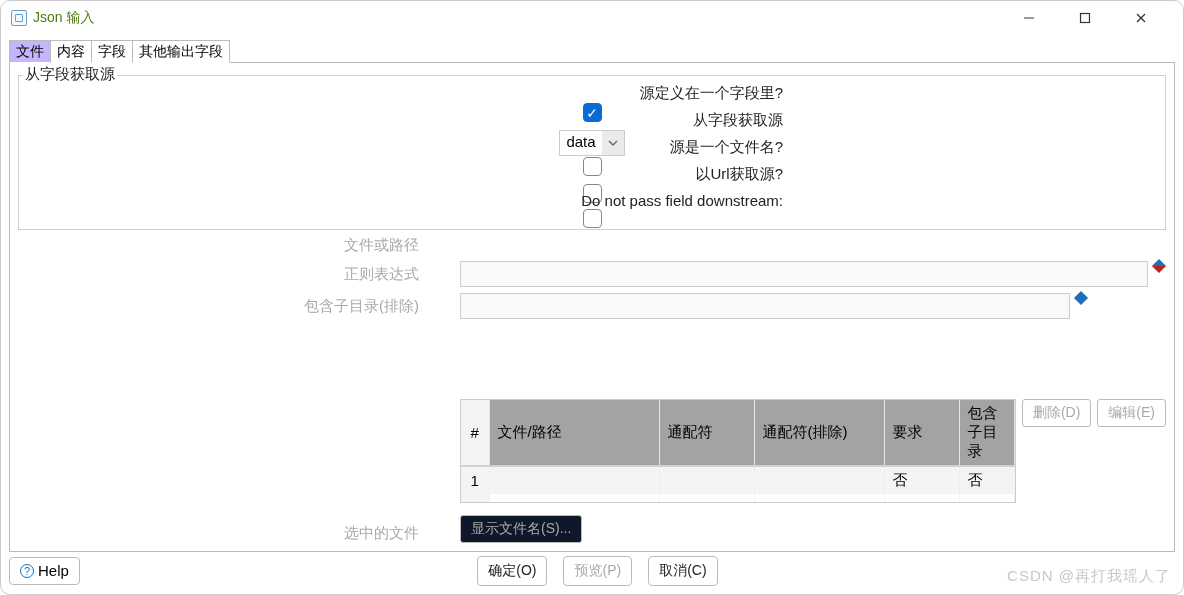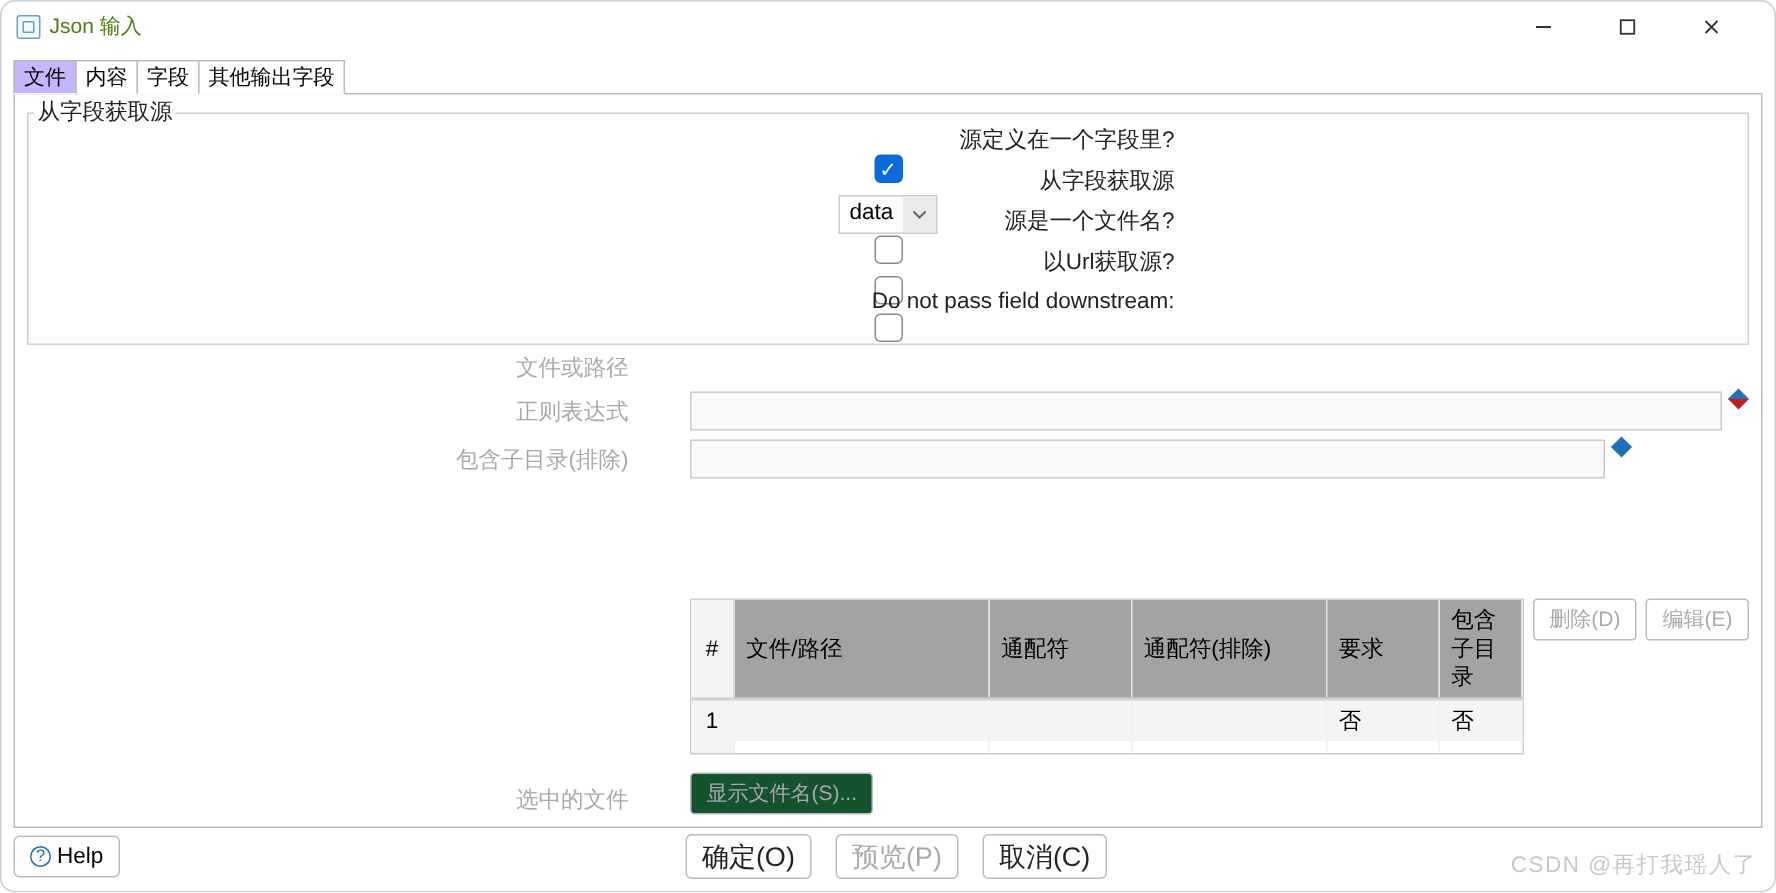--- a/index.html
+++ b/index.html
@@ -41,21 +41,21 @@
 
   .text-input { flex: 1; height: 26px; border: 1px solid #ccc; padding: 2px 6px; font-size: 15px; background: #fff; }
   .text-input.disabled { background: #f9f9f9; color: #aaa; }
   .combo { flex: 1; display: flex; border: 1px solid #ccc; height: 26px; justify-content: flex-end; }
   .combo .combo-text { flex: 1; padding: 2px 6px; font-size: 15px; }
   .combo .combo-btn { width: 22px; background: #eaeaea; display: flex; align-items: center; justify-content: center; }
 
   .diamond { width: 10px; height: 10px; transform: rotate(45deg); background: linear-gradient(135deg, #2070b8 50%, #c02020 50%); margin: 0 2px; }
   .diamond.blue { background: #2070b8; }
 
-  .btn { height: 30px; padding: 0 10px; border: 1px solid #bbb; background: #fff; border-radius: 4px; font-size: 18px; color: #222; display: inline-flex; align-items: center; justify-content: center; }
+  .btn { height: 30px; padding: 0 10px; border: 1px solid #bbb; background: #fff; border-radius: 4px; font-size: 14px; color: #222; display: inline-flex; align-items: center; justify-content: center; }
   .btn.disabled { color: #a9a9a9; }
   .btn.small { height: 28px; font-size: 14px; border-radius: 3px; }
 
   .section-row { display: flex; align-items: center; margin-top: 6px; gap: 37px; }
   .section-row > .form-label { width: 405px; }
   .section-row > .form-control { align-items: flex-start; }
 
   .grid { flex: 1; border: 1px solid #ccc; min-height: 90px; background: #fff; font-size: 15px; }
   .grid table { border-collapse: collapse; width: 100%; }
   .grid th { text-align: left; font-weight: normal; padding: 4px 8px; border-right: 1px solid #e4e4e4; border-bottom: 2px solid #d0d0d0; background: #a3a3a3; font-size: 15px; }
@@ -213,21 +213,21 @@
                     </tr>
                 </tbody>
               </table>
             </div>
             <div class="side-btns" style="justify-content:flex-end">
               <button class="btn disabled small">删除(D)</button>
               <button class="btn disabled small">编辑(E)</button>
             </div>
           </div>
           <div style="margin-top:8px">
-            <button class="btn disabled small" style="background:#14532d">显示文件名(S)...</button>
+            <button class="btn disabled small" style="background:#0f172a">显示文件名(S)...</button>
           </div>
         </div>
       </div>
 
     </div>
 
   </div>
 
   <div class="footer">
     <div class="help">

